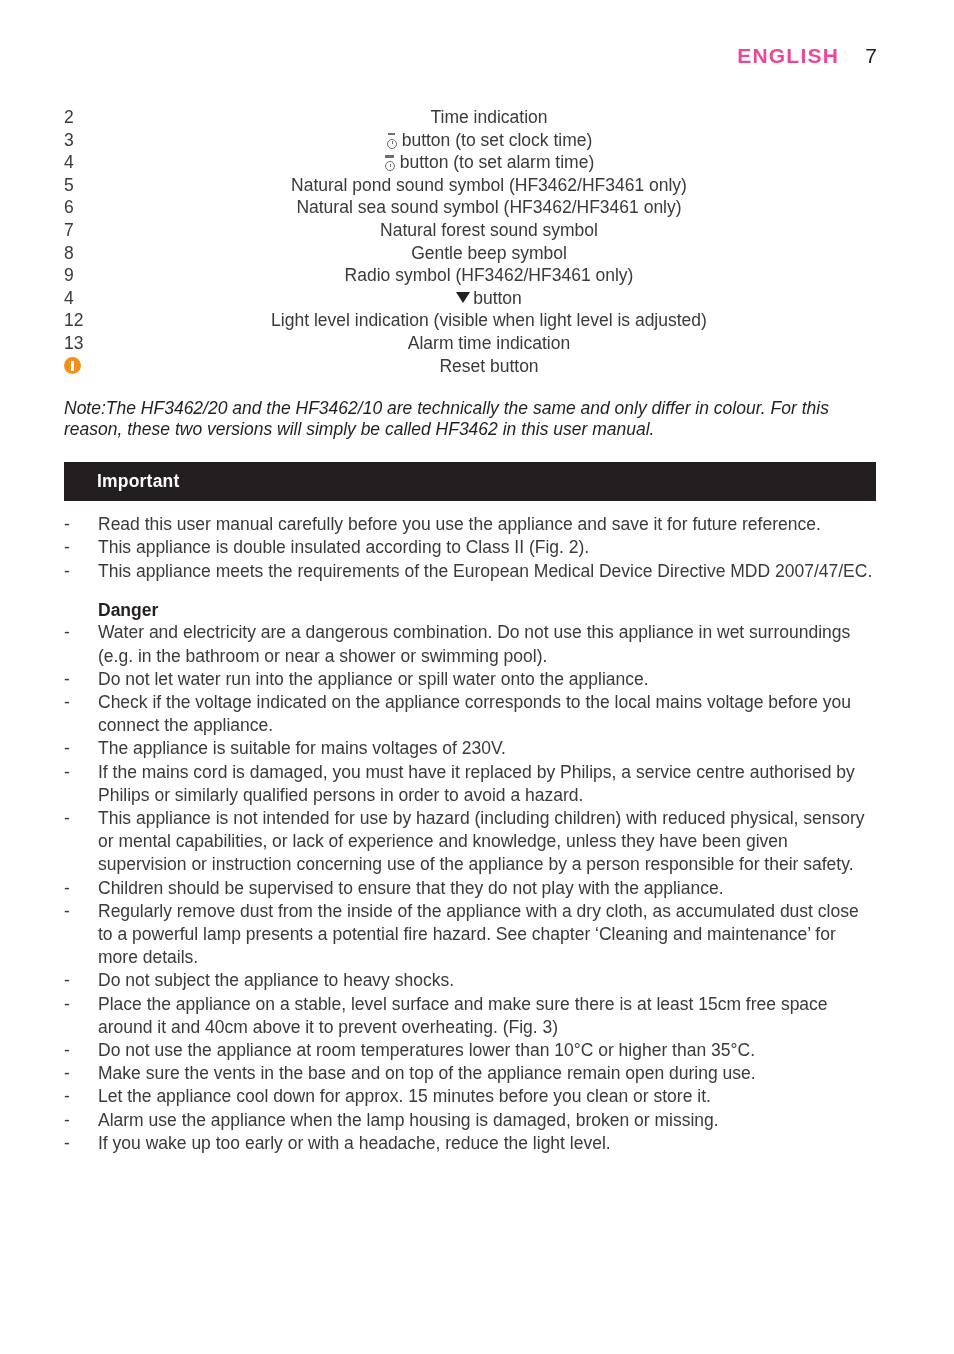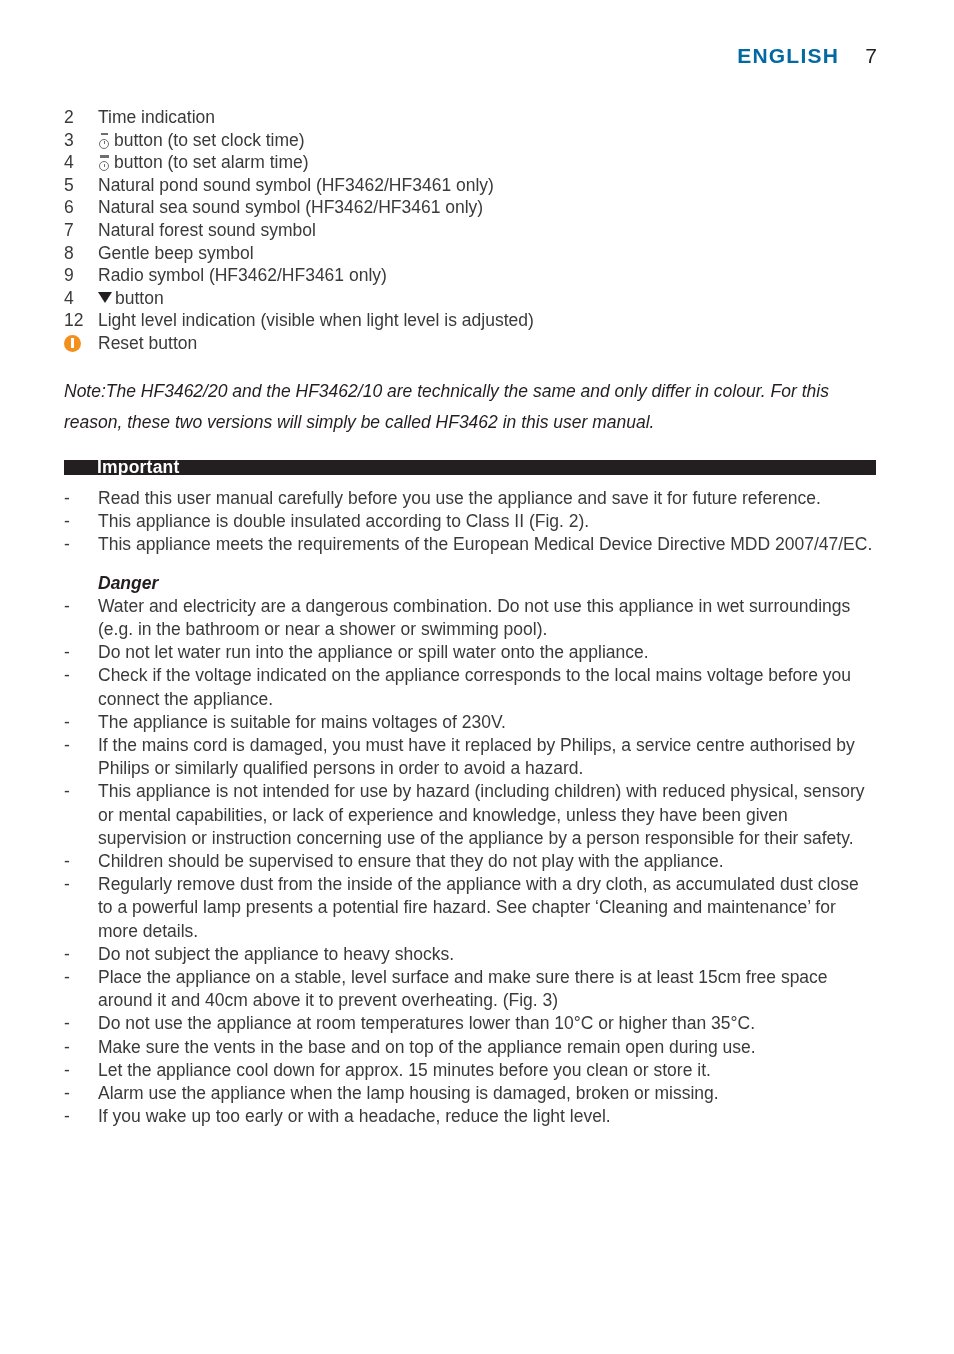--- a/index.html
+++ b/index.html
@@ -30,21 +30,21 @@
     top: 44px;
     right: 77px;
     display: flex;
     align-items: baseline;
     gap: 26px;
   }
   .header-lang {
     font-size: 21px;
     font-weight: bold;
     letter-spacing: 1.2px;
-    color: #0369a1;
+    color: #ec4899;
   }
   .header-pageno {
     font-size: 21px;
     font-weight: normal;
     color: #231f20;
     min-width: 12px;
     text-align: right;
   }
 
   
@@ -75,20 +75,21 @@
     text-align: left;
     color: #3a3a3a;
   }
   .legend-key.badge-cell {
     display: flex;
     align-items: center;
     height: 22.6px;
   }
   .legend-text {
     flex: 1 1 auto;
+    text-align: center;
   }
 
   
   .reset-badge {
     display: inline-block;
     width: 17px;
     height: 17px;
     border-radius: 50%;
     background: #F3901D;
     position: relative;
@@ -156,51 +157,50 @@
     border-right: 7.5px solid transparent;
     border-top: 11px solid #231f20;
     vertical-align: 1px;
     margin-right: 3px;
   }
 
   
   .note {
     margin-top: 21px;
     font-size: 17.5px;
-    line-height: 31px;
+    line-height: 21px;
     font-style: italic;
     color: #231f20;
     width: 800px;
   }
 
   
   .section-bar {
     margin-top: 22px;
     background: #231f20;
-    height: 15px;
+    height: 39px;
     width: 812px;
     display: flex;
     align-items: center;
   }
   .section-bar-title {
     color: #ffffff;
     font-size: 17.5px;
     font-weight: bold;
     padding-left: 33px;
     letter-spacing: 0.2px;
   }
 
   
   .sub-head {
     font-size: 17.5px;
     font-weight: bold;
     color: #231f20;
     margin: 16px 0 0 34px;
     line-height: 22.6px;
-    font-style: italic;
   }
 
   
   .bullets {
     list-style: none;
     margin: 0;
     padding: 0;
   }
   .bullets.first-after-bar { margin-top: 12px; }
   .bullet {
@@ -267,20 +267,24 @@
         </li>
         <li class="legend-row">
           <span class="legend-key">4</span>
           <span class="legend-text"><span class="glyph-tri"></span><span>button</span></span>
         </li>
         <li class="legend-row">
           <span class="legend-key">12</span>
           <span class="legend-text"><span>Light level indication (visible when light level is adjusted)</span></span>
         </li>
         <li class="legend-row">
+          <span class="legend-key">13</span>
+          <span class="legend-text"><span>Alarm time indication</span></span>
+        </li>
+        <li class="legend-row">
           <span class="legend-key badge-cell">
             <span class="reset-badge"></span>
           </span>
           <span class="legend-text"><span>Reset button</span></span>
         </li>
       </ul>
 
     <div class="note">
       <span>Note:The HF3462/20 and the HF3462/10 are technically the same and only differ in colour. For this</span>
       <span>reason, these two versions will simply be called HF3462 in this user manual.</span>

